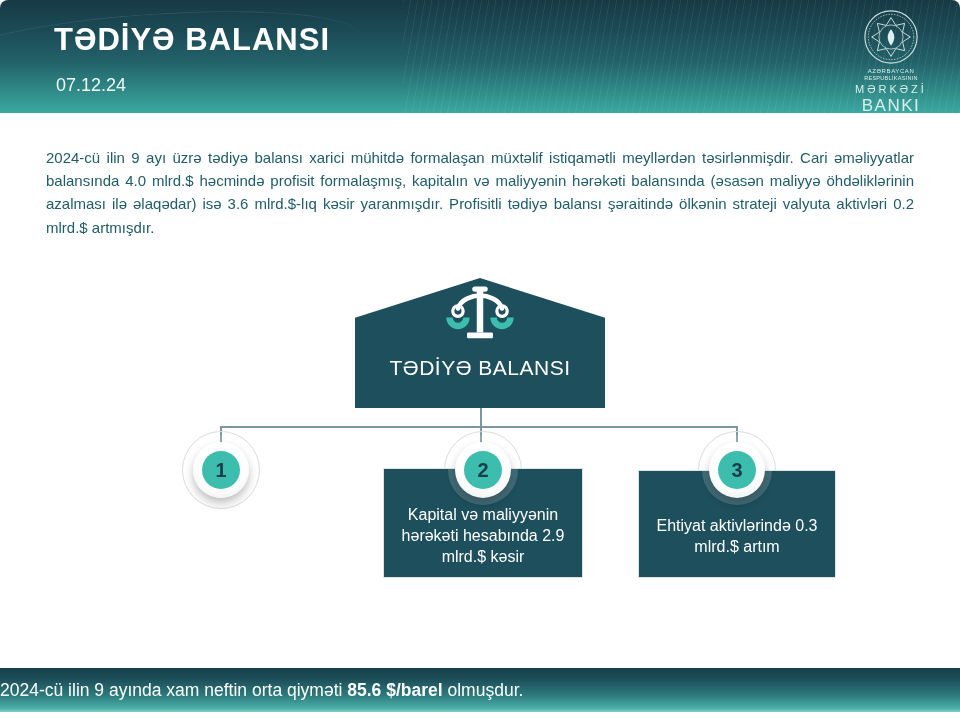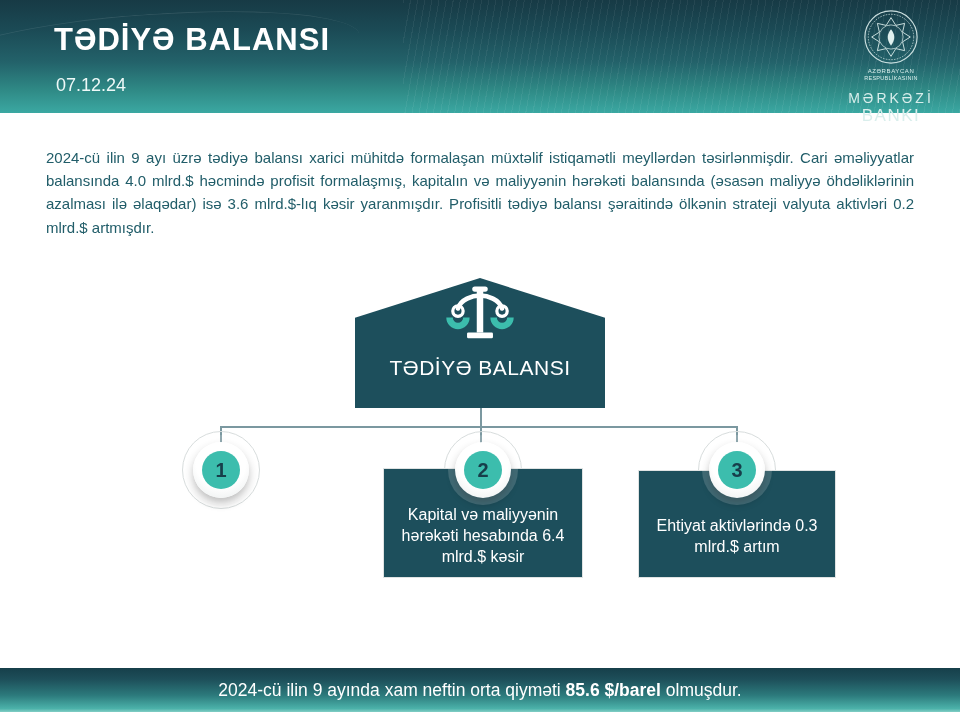--- a/index.html
+++ b/index.html
@@ -1,33 +1,33 @@
 <!DOCTYPE html>
 <html><head>
 <meta charset="utf-8">
 <style>
   html,body { margin:0; padding:0; }
   body { width:960px; height:720px; font-family:"Liberation Sans", sans-serif; background:#ffffff; }
-  .slide { position:relative; width:960px; height:720px; background:#ffffff; overflow:hidden; }
+  .slide { position:relative; width:960px; height:720px; background:#ffffff; overflow:hidden;border-radius:8px; }
 
   
   .hdr { position:absolute; left:0; top:0; width:960px; height:113px;
          background:linear-gradient(180deg,#173a45 0%,#1b4a55 26%,#23626a 55%,#2f8a86 80%,#3ba8a2 100%); }
   .hdr-stripes { position:absolute; top:0; right:0; width:58%; height:113px; pointer-events:none;
          background:repeating-linear-gradient(100deg, rgba(255,255,255,0.06) 0 1px, transparent 1px 7px); }
   .hdr-wave { position:absolute; left:-60px; top:14px; width:420px; height:70px; border-radius:50%;
          border-top:1px solid rgba(255,255,255,0.10); transform:rotate(-4deg); }
   .title { position:absolute; left:54px; top:22px; color:#ffffff; font-size:31px; font-weight:bold; letter-spacing:1px; }
   .date  { position:absolute; left:56px; top:75px; color:#eef9f8; font-size:18px; }
 
   .logo  { position:absolute; left:844px; top:8px; width:94px; text-align:center; color:#d9eeec; line-height:1.15; }
   .logo svg { display:block; margin:0 auto; }
   .logo-l1 { font-size:6px;   letter-spacing:0.6px; margin-top:2px; }
   .logo-l2 { font-size:5.5px; letter-spacing:0.3px; }
-  .logo-l3 { font-size:14px;  letter-spacing:3px;   margin-top:9px; }
+  .logo-l3 { font-size:11px;  letter-spacing:3px;   margin-top:2px; }
   .logo-l4 { font-size:17px;  font-weight:normal; letter-spacing:1.5px; }
 
   
   .para { position:absolute; left:46px; top:146px; width:868px; color:#215d69;
           font-size:15px; line-height:23.2px; text-align:justify; }
 
   
   .pentagon { position:absolute; left:355px; top:278px; width:250px; height:130px; background:#1d4f5c;
               clip-path:polygon(50% 0, 100% 30.5%, 100% 100%, 0 100%, 0 30.5%);
               display:flex; flex-direction:column; align-items:center; z-index:2; }
@@ -56,21 +56,21 @@
          background:radial-gradient(circle at 50% 36%, #ffffff 55%, #e7ebeb 100%);
          box-shadow:0 0 0 7px rgba(255,255,255,0.16), 0 5px 9px rgba(0,0,0,0.30);
          z-index:3; display:flex; align-items:center; justify-content:center; }
   .cw-1 { left:193px; top:442px; } .cw-2 { left:455px; top:442px; } .cw-3 { left:709px; top:442px; }
   .circle-teal { width:38px; height:38px; border-radius:50%; background:#3cbdad; color:#173e4a;
          font-size:20px; font-weight:bold; display:flex; align-items:center; justify-content:center; }
 
   
   .ftr { position:absolute; left:0; top:668px; width:960px; height:44px;
          background:linear-gradient(180deg,#163f4a 0%,#1d4e59 25%,#2c7a7c 62%,#4bb1a9 92%,#82cec5 100%);
-         display:flex; align-items:center; justify-content:center;
+         display:flex; align-items:center; 
          color:#ffffff; font-size:17.5px; }
   .ftr b { font-weight:bold; }
 </style>
 </head>
 <body>
 
 <div class="slide">
 
   <div class="hdr">
     <div class="hdr-stripes"></div>
@@ -114,21 +114,21 @@
       <path d="M69 48 A13 13 0 0 0 95 48" stroke="#3cbdad" stroke-width="10" fill="none"></path>
     </svg>
     <div class="root-label">TƏDİYƏ BALANSI</div>
   </div>
 
   <div class="node-ring ring-1"></div>
   <div class="node-ring ring-2"></div>
   <div class="node-ring ring-3"></div>
 
   <div class="box box-2">
-    <span>Kapital və maliyyənin hərəkəti hesabında 6.4 mlrd.$ kəsir</span>
+    <span>Kapital və maliyyənin hərəkəti hesabında 2.9 mlrd.$ kəsir</span>
   </div>
   <div class="box box-3">
     <span>Ehtiyat aktivlərində 0.3 mlrd.$ artım</span>
   </div>
 
   <div class="circle-white cw-1">
     <div class="circle-teal">1</div>
   </div>
   <div class="circle-white cw-2">
     <div class="circle-teal">2</div>

